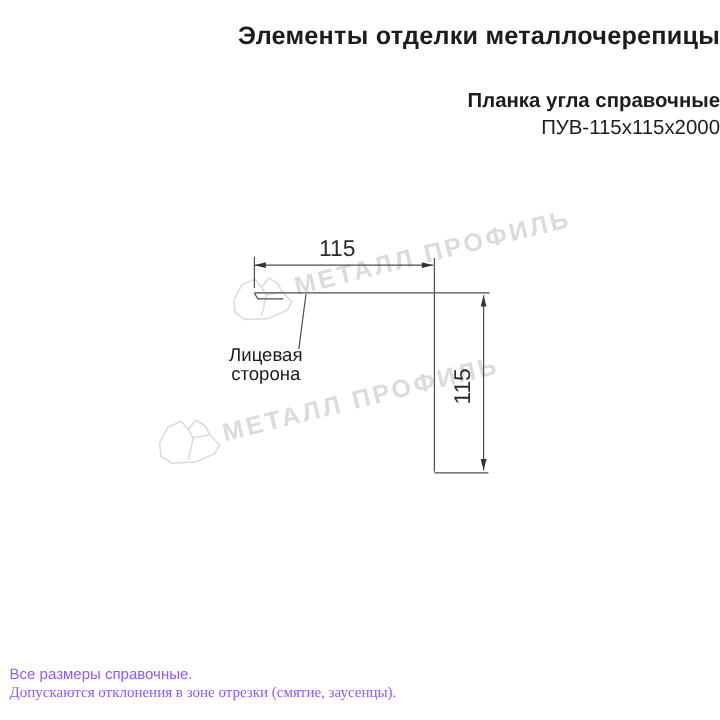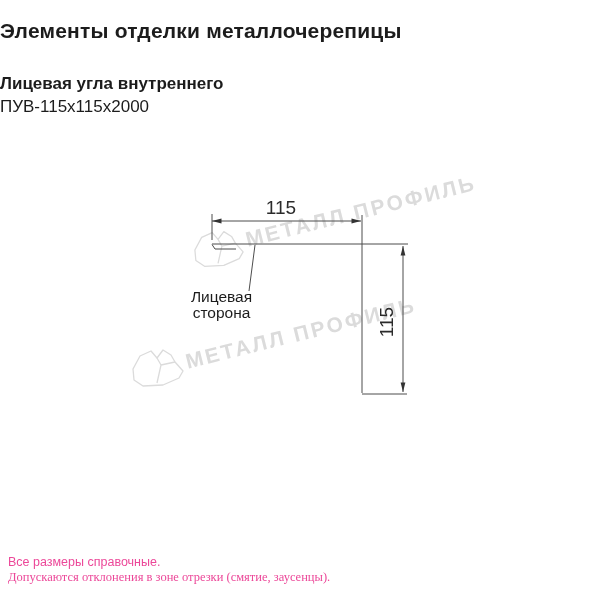--- a/index.html
+++ b/index.html
@@ -3,21 +3,21 @@
 <meta charset="utf-8">
 <style>
   html,body{margin:0;padding:0;}
   body{
     width:600px;height:600px;position:relative;overflow:hidden;
     background:#ffffff;
     font-family:"Liberation Sans", sans-serif;
     color:#1c1c1c;
   }
   .abs{position:absolute;}
-  .centered{left:0;right:0;text-align:left;}
+  .centered{left:0;right:0;text-align:right;}
   .page-title{top:19px;font-size:21px;font-weight:bold;letter-spacing:.2px;}
   .subtitle{top:74px;font-size:17px;font-weight:bold;}
   .product-code{top:97px;font-size:17px;font-weight:normal;}
 
   
   .wm-text{
     font-size:21px;font-weight:bold;letter-spacing:2.5px;
     color:#dbdbdb;white-space:nowrap;
     transform:rotate(-14deg);transform-origin:0 50%;
     height:22px;line-height:22px;
@@ -33,21 +33,21 @@
   .dim-top{left:251px;top:197px;width:60px;text-align:center;}
   .dim-right{
     left:357px;top:307px;width:60px;height:30px;line-height:30px;
     text-align:center;transform:rotate(-90deg);
   }
   .face-label{
     left:178px;top:289px;width:87px;text-align:center;
     font-size:15.5px;line-height:15.5px;color:#1c1c1c;
   }
 
-  .footer-note{left:8px;font-size:12.5px;color:#ec4899;}
+  .footer-note{left:8px;font-size:12.5px;color:#8b5cf6;}
   .note1{top:555px;}
   .note2{top:570px;font-family:Liberation Serif, serif;}
 
   svg{display:block;}
 </style>
 </head>
 <body>
 
 <div class="abs wm-logo wm1-logo">
   <svg width="54" height="44" viewBox="0 0 56 44">
@@ -59,21 +59,21 @@
 
 <div class="abs wm-logo wm2-logo">
   <svg width="56" height="44" viewBox="0 0 56 44">
     <path d="M3,24 L10,11 L21,6 L27,13 L33,5 L41,10 L45,17 L53,26 L49,33 L33,40 L13,41 L4,35 Z" fill="none" stroke="#dbdbdb" stroke-width="1.3" stroke-linejoin="round"></path>
     <path d="M27,13 L31,20 L45,17 M31,20 L27,38" fill="none" stroke="#dbdbdb" stroke-width="1.3" stroke-linejoin="round"></path>
   </svg>
 </div>
 <div class="abs wm-text wm2-text">МЕТАЛЛ ПРОФИЛЬ</div>
 
 <div class="abs centered page-title">Элементы отделки металлочерепицы</div>
-<div class="abs centered subtitle">Лицевая угла внутреннего</div>
+<div class="abs centered subtitle">Планка угла справочные</div>
 <div class="abs centered product-code">ПУВ-115х115х2000</div>
 
 <div class="abs" style="left:0;top:0;">
   <svg width="600" height="600" viewBox="0 0 600 600">
     <g stroke="#4d4d4d" stroke-width="1" fill="none">
 
       <path d="M212,244 H408"></path>
       <path d="M236,249 H215 L212,244.5"></path>
       <path d="M362,215 V393"></path>
 

